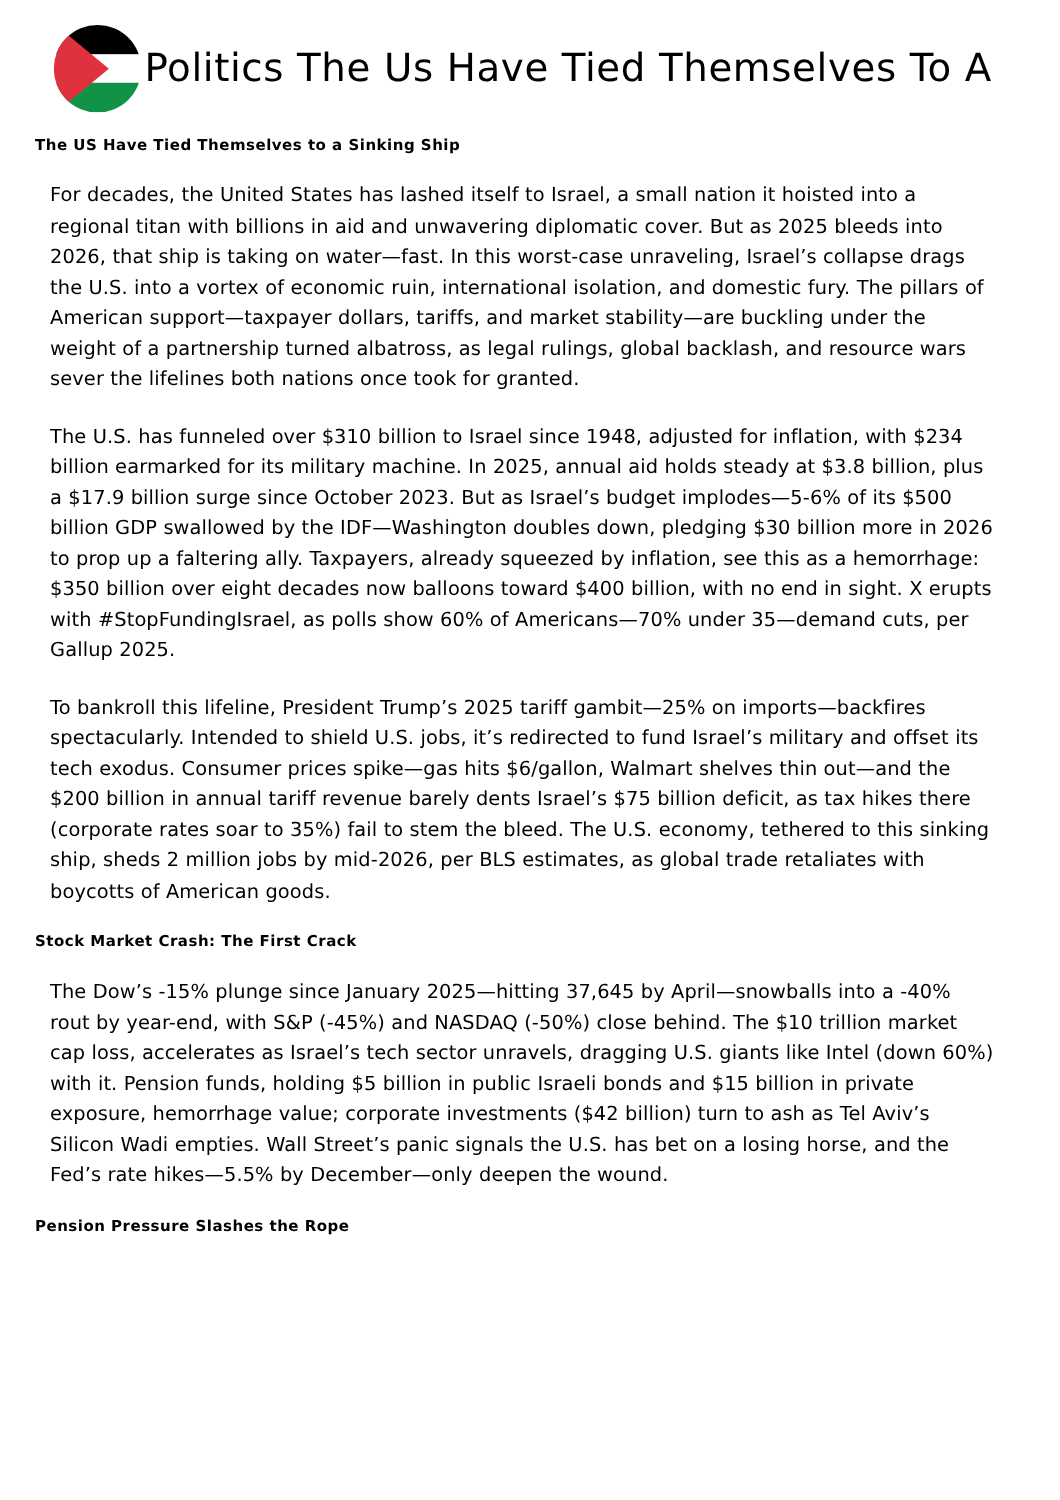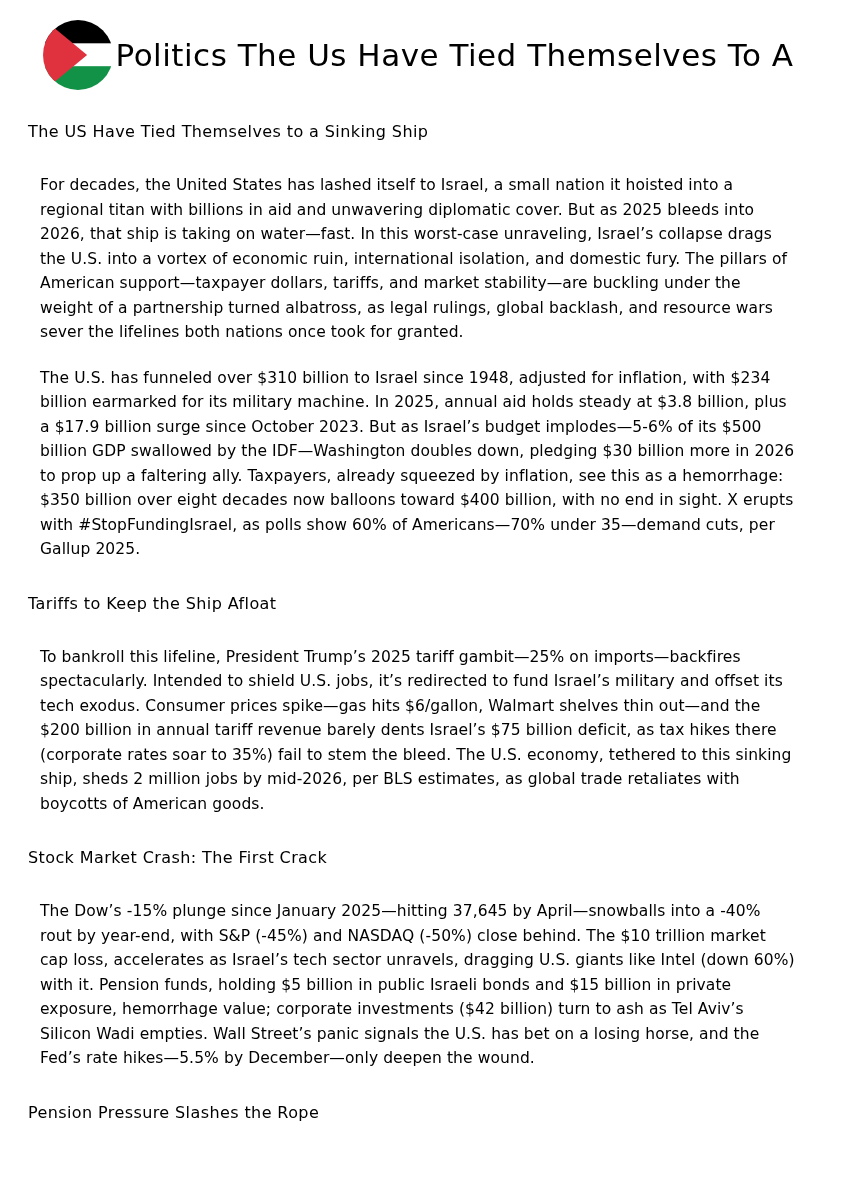--- a/index.html
+++ b/index.html
@@ -31,23 +31,23 @@
     display: inline-block;
     width: 70px;
     height: 70px;
     vertical-align: middle;
     margin-right: 3px;
   }
   h1.title .flag svg { width: 100%; height: 100%; display: block; }
   h1.title .t1 { white-space: nowrap; vertical-align: middle; }
   h1.title .t2 { display: block; }
   h3.section-heading {
-    font-size: 16px;
-    font-weight: normal;
-    margin: 32px 0;
+    font-size: 12px;
+    font-weight: bold;
+    margin: 19px 0;
     letter-spacing: 0.4px;
   }
   p.body-para {
     font-size: 15.5px;
     line-height: 24.5px;
     margin: 21px 12px;
     letter-spacing: 0.1px;
   }
 </style>
 </head>
@@ -75,21 +75,20 @@
     </h1>
   </header>
 
   <main>
 
     <h3 class="section-heading">The US Have Tied Themselves to a Sinking Ship</h3>
     <p class="body-para">For decades, the United States has lashed itself to Israel, a small nation it hoisted into a regional titan with billions in aid and unwavering diplomatic cover. But as 2025 bleeds into 2026, that ship is taking on water—fast. In this worst-case unraveling, Israel’s collapse drags the U.S. into a vortex of economic ruin, international isolation, and domestic fury. The pillars of American support—taxpayer dollars, tariffs, and market stability—are buckling under the weight of a partnership turned albatross, as legal rulings, global backlash, and resource wars sever the lifelines both nations once took for granted.</p>
 
     <p class="body-para">The U.S. has funneled over $310 billion to Israel since 1948, adjusted for inflation, with $234 billion earmarked for its military machine. In 2025, annual aid holds steady at $3.8 billion, plus a $17.9 billion surge since October 2023. But as Israel’s budget implodes—5-6% of its $500 billion GDP swallowed by the IDF—Washington doubles down, pledging $30 billion more in 2026 to prop up a faltering ally. Taxpayers, already squeezed by inflation, see this as a hemorrhage: $350 billion over eight decades now balloons toward $400 billion, with no end in sight. X erupts with #StopFundingIsrael, as polls show 60% of Americans—70% under 35—demand cuts, per Gallup 2025.</p>
 
-    <h3 class="section-heading">Tariffs to Keep the Ship Afloat</h3>
     <p class="body-para">To bankroll this lifeline, President Trump’s 2025 tariff gambit—25% on imports—backfires spectacularly. Intended to shield U.S. jobs, it’s redirected to fund Israel’s military and offset its tech exodus. Consumer prices spike—gas hits $6/gallon, Walmart shelves thin out—and the $200 billion in annual tariff revenue barely dents Israel’s $75 billion deficit, as tax hikes there (corporate rates soar to 35%) fail to stem the bleed. The U.S. economy, tethered to this sinking ship, sheds 2 million jobs by mid-2026, per BLS estimates, as global trade retaliates with boycotts of American goods.</p>
 
     <h3 class="section-heading">Stock Market Crash: The First Crack</h3>
     <p class="body-para">The Dow’s -15% plunge since January 2025—hitting 37,645 by April—snowballs into a -40% rout by year-end, with S&amp;P (-45%) and NASDAQ (-50%) close behind. The $10 trillion market cap loss, accelerates as Israel’s tech sector unravels, dragging U.S. giants like Intel (down 60%) with it. Pension funds, holding $5 billion in public Israeli bonds and $15 billion in private exposure, hemorrhage value; corporate investments ($42 billion) turn to ash as Tel Aviv’s Silicon Wadi empties. Wall Street’s panic signals the U.S. has bet on a losing horse, and the Fed’s rate hikes—5.5% by December—only deepen the wound.</p>
 
     <h3 class="section-heading">Pension Pressure Slashes the Rope</h3>
 
   </main>
 
 </div>

